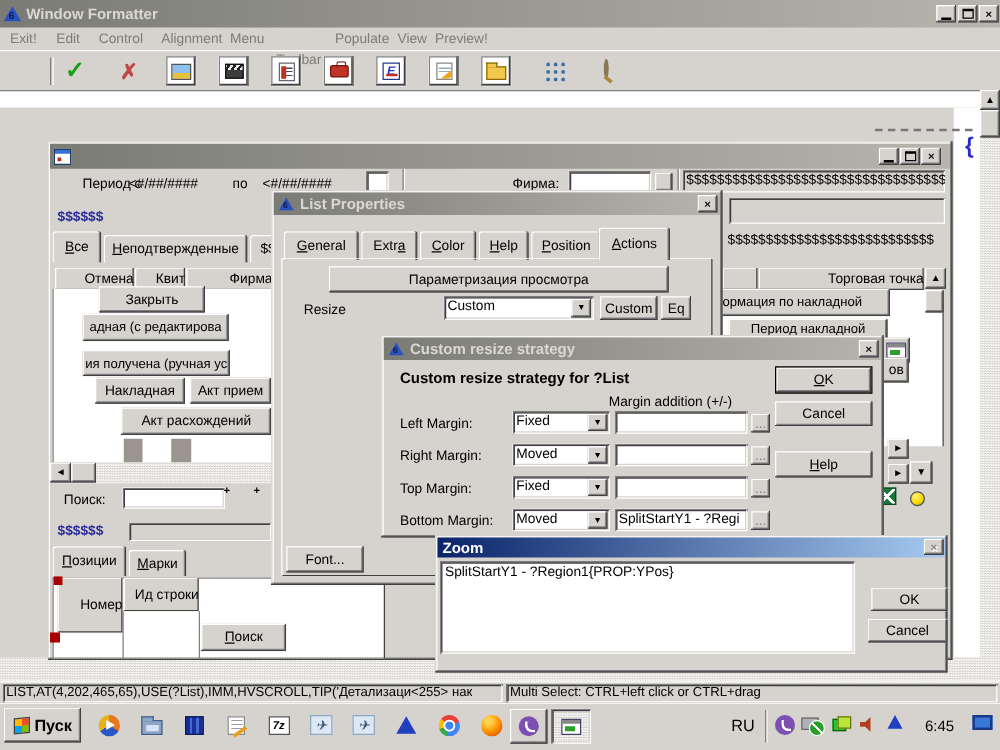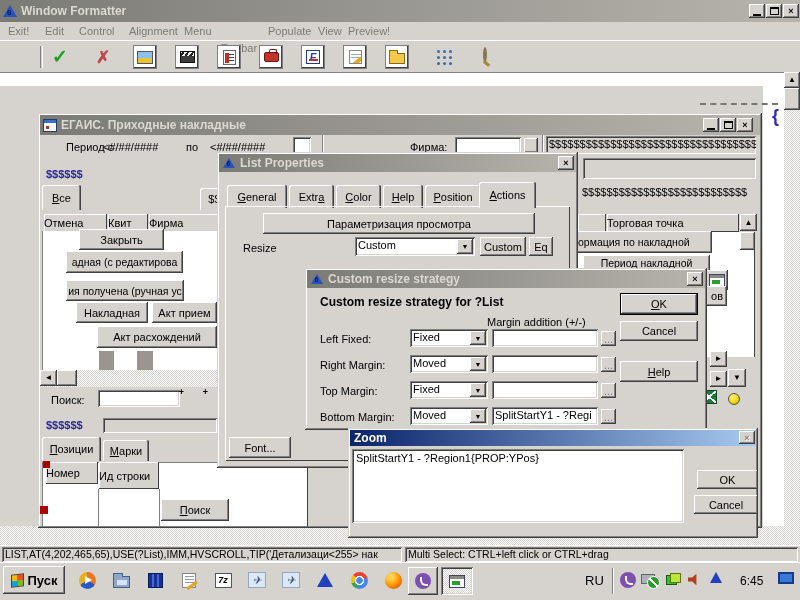--- a/index.html
+++ b/index.html
@@ -28,21 +28,21 @@
            font-size:12px;display:flex;align-items:center;gap:4px;padding:0 3px;}
   .tb-active{background:linear-gradient(90deg,#0a246a,#a6caf0);color:#fff;font-weight:bold;
            font-size:12px;display:flex;align-items:center;gap:4px;padding:0 4px;}
   .winbtn{font-size:9px;font-weight:bold;color:#000;}
   .glyph-min{width:8px;height:2px;background:#000;margin-top:7px;}
   .glyph-max{width:9px;height:8px;border:1px solid #000;border-top:2px solid #000;}
   .tab{background:#d6d3ce;box-shadow:inset -1px 0 0 #404040,inset 1px 1px 0 #fff,
        inset -2px 0 0 #808080;border-radius:2px 2px 0 0;display:flex;align-items:center;
        justify-content:center;white-space:nowrap;overflow:hidden;}
   .hdrcell{background:#d6d3ce;box-shadow:inset -1px -1px 0 #404040,inset 1px 1px 0 #fff;
-       display:flex;align-items:center;justify-content:flex-start;white-space:nowrap;overflow:hidden;}
+       display:flex;align-items:center;justify-content:flex-end;white-space:nowrap;overflow:hidden;}
   .combo-txt{position:absolute;left:3px;top:2px;right:18px;overflow:hidden;white-space:nowrap;background:#fff;}
   .combo-arr{position:absolute;right:2px;top:2px;bottom:2px;width:16px;font-size:7px;}
   .arrowfont{font-size:8px;line-height:1;}
 
   
   .ic-z6{width:0;height:0;border-left:7px solid transparent;border-right:7px solid transparent;
          border-bottom:12px solid #2a52be;position:relative;}
   .ic-z6 i{position:absolute;left:-3px;top:3px;font-style:normal;font-size:8px;color:#0a1a5a;font-weight:bold;}
   .ic-doc{width:14px;height:13px;background:#fff;border:1px solid #223a66;position:relative;}
   .ic-doc::before{content:"";position:absolute;left:0;top:0;right:0;height:3px;background:#3a6ed0;}
@@ -206,21 +206,20 @@
   <div class="abs btn arrowfont" style="left:784px;top:72px;width:16px;height:16px;">▲</div>
   <div class="abs stipple" style="left:784px;top:88px;width:16px;height:457px;"></div>
   <div class="abs btn" style="left:784px;top:88px;width:16px;height:22px;"></div>
   <div class="abs stipple" style="left:0;top:526px;width:784px;height:19px;"></div>
   <div class="abs" style="left:700px;top:103px;width:78px;height:0;border-top:2px dashed #777;"></div>
   <span class="abs" style="left:772px;top:106px;font-size:18px;color:#2a2acc;font-weight:bold;">{</span>
 
   <div class="abs frame" style="left:38px;top:113px;width:724px;height:415px;">
     <div class="abs tb-inactive" style="left:2px;top:2px;width:720px;height:20px;">
       <span class="ic-doc"></span>
-      <span class="nowrap">ЕГАИС. Приходные накладные</span>
     </div>
     <div class="abs btn" style="left:665px;top:5px;width:16px;height:14px;">
         <span class="glyph-min"></span>
       </div>
     <div class="abs btn" style="left:682px;top:5px;width:16px;height:14px;">
         <span class="glyph-max"></span>
       </div>
     <div class="abs btn winbtn" style="left:699px;top:5px;width:16px;height:14px;">×</div>
 
     
@@ -240,20 +239,23 @@
 
     
     <span class="abs navy" style="left:8px;top:55px;">$$$$$$</span>
     <div class="abs sunkeng" style="left:545px;top:45px;width:173px;height:21px;"></div>
     <span class="abs dollars nowrap" style="left:544px;top:73px;width:176px;">$$$$$$$$$$$$$$$$$$$$$$$$$$$</span>
 
     
     <div class="abs tab" style="left:4px;top:72px;width:39px;height:25px;background:#d6d3ce;z-index:1;">
         <span class="u1"><u>В</u>се</span>
       </div>
+    <div class="abs tab" style="left:45px;top:75px;width:115px;height:22px;">
+        <span class="u1"><u>Н</u>еподтвержденные</span>
+      </div>
     <div class="abs tab" style="left:162px;top:75px;width:35px;height:22px;">
         <span>$$$</span>
       </div>
 
     
     <div class="abs hdrcell" style="left:6px;top:101px;width:63px;height:18px;">
         <span>Отмена</span>
       </div>
     <div class="abs hdrcell" style="left:70px;top:101px;width:40px;height:18px;">
         <span>Квит</span>
@@ -328,21 +330,21 @@
     
     <div class="abs tab" style="left:4px;top:324px;width:59px;height:24px;z-index:1;">
         <span class="u1"><u>П</u>озиции</span>
       </div>
     <div class="abs tab" style="left:65px;top:327px;width:46px;height:21px;">
         <span class="u1"><u>М</u>арки</span>
       </div>
 
     
     <div class="abs" style="left:4px;top:349px;width:266px;height:65px;background:#fff;border:1px solid #808080;border-right:1px solid #404040;"></div>
-    <div class="abs hdrcell" style="left:8px;top:349px;width:52px;height:22px;">
+    <div class="abs hdrcell" style="left:8px;top:349px;width:52px;height:44px;">
         <span>Номер</span>
       </div>
     <div class="abs hdrcell" style="left:61px;top:349px;width:60px;height:27px;">
         <span>Ид строки</span>
       </div>
     <div class="abs" style="left:60px;top:376px;width:1px;height:38px;background:#808080;"></div>
     <div class="abs" style="left:121px;top:376px;width:1px;height:38px;background:#808080;"></div>
     <div class="abs" style="left:5px;top:348px;width:7px;height:7px;background:#aa0000;"></div>
     <div class="abs" style="left:2px;top:393px;width:8px;height:8px;background:#aa0000;"></div>
     <div class="abs btn" style="left:123px;top:386px;width:68px;height:22px;">
@@ -412,21 +414,21 @@
       <span class="ic-z6" style="transform:scale(.85);">
           <i>6</i>
         </span>
       <span>Custom resize strategy</span>
     </div>
     <div class="abs btn winbtn" style="left:382px;top:4px;width:16px;height:14px;">×</div>
 
     <span class="abs" style="left:15px;top:27px;font-weight:bold;font-size:12px;">Custom resize strategy for ?List</span>
     <span class="abs" style="left:182px;top:48px;">Margin addition (+/-)</span>
 
-    <span class="abs" style="left:15px;top:65px;">Left Fixed:</span>
+    <span class="abs" style="left:15px;top:65px;">Left Margin:</span>
     <div class="abs sunken" style="left:105px;top:61px;width:78px;height:18px;">
       <span class="combo-txt">Fixed</span>
         <span class="btn combo-arr">▼</span>
     </div>
     <div class="abs sunken" style="left:187px;top:61px;width:106px;height:18px;">
         <span class="abs nowrap" style="left:3px;top:2px;right:2px;"></span>
       </div>
     <div class="abs btn" style="left:296px;top:63px;width:15px;height:15px;color:#808080;">
         <span>...</span>
       </div>

